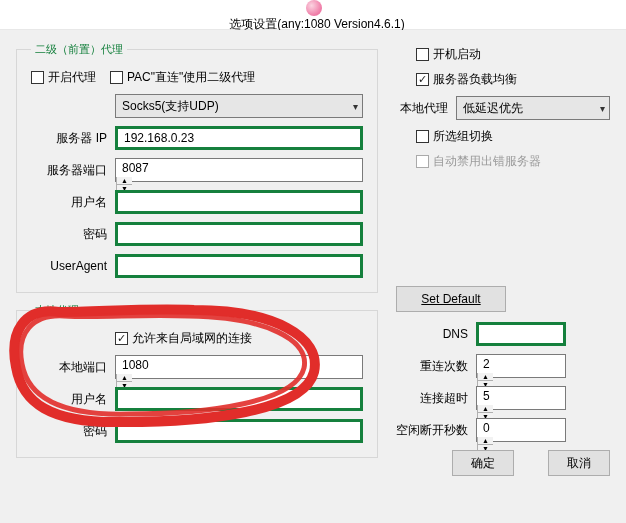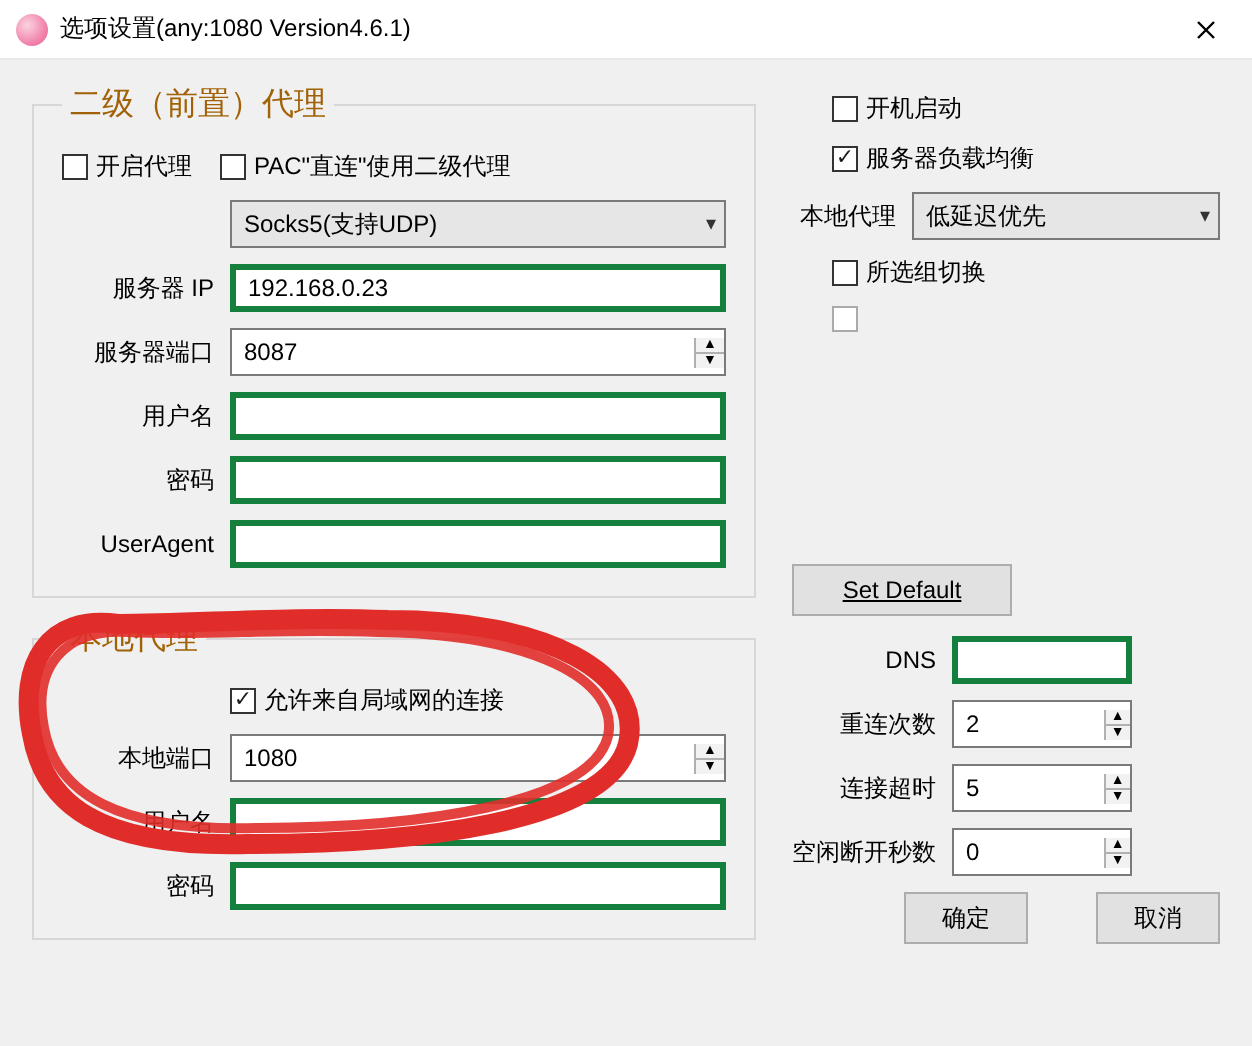--- a/index.html
+++ b/index.html
@@ -14,20 +14,21 @@
     overflow: hidden;
   }
   
   .titlebar {
     height: 30px;
     display: flex;
     align-items: center;
     padding: 0 0 0 8px;
     border-bottom: 1px solid #e8e8e8;
     background: #fff;
+    flex-direction: column;
   }
   .titlebar .appicon {
     width: 16px; height: 16px;
     border-radius: 50%;
     background: radial-gradient(circle at 35% 35%, #fbd3e0 0%, #ef7aa6 70%);
     margin-right: 6px;
     flex: 0 0 auto;
   }
   .titlebar .title { flex: 1 1 auto; }
   .titlebar .closebtn {
@@ -44,22 +45,22 @@
   }
   fieldset.group {
     border: 1px solid #d7d7d7;
     border-radius: 0;
     margin: 0 0 10px 0;
     padding: 12px 14px 14px 14px;
     background: #f0f0f0;
   }
   fieldset.group > legend {
     padding: 0 4px;
-    font-size: 16px;
-    color: #a16207;
+    font-size: 11px;
+    color: #15803d;
   }
   .cols { display: flex; gap: 18px; }
   .leftcol { flex: 0 0 362px; }
   .rightcol { flex: 1 1 auto; padding-top: 4px; }
   .row {
     display: flex;
     align-items: center;
     margin-bottom: 8px;
   }
   .row .lbl {
@@ -87,24 +88,25 @@
     background: #e6e6e6;
     display: flex; align-items: center;
     position: relative;
     padding: 0 22px 0 6px;
   }
   .select .arrow {
     position: absolute; right: 4px; top: 50%; transform: translateY(-50%);
     font-size: 10px; color: #333;
   }
   .spin {
-    display: flex; align-items: center;
+    display: flex; align-items: flex-start;
     height: 24px;
     border: 1px solid #7a7a7a;
     background: #fff;
+    flex-direction: column;
   }
   .spin input[type=text] {
     border: none; height: 100%; flex: 1 1 auto; padding: 2px 6px;
   }
   .spin .updown {
     width: 16px; display: flex; flex-direction: column;
     border-left: 1px solid #b0b0b0;
   }
   .spin .updown span {
     flex: 1 1 50%; display: flex; align-items: center; justify-content: center;
@@ -277,20 +279,21 @@
       </div>
       <div class="chkrow" style="margin-left:20px;">
         <label>
           <span class="chk"></span>
           <span>所选组切换</span>
         </label>
       </div>
       <div class="chkrow" style="margin-left:20px;">
         <label>
           <span class="chk disabled"></span>
+          <span class="disabled-text">自动禁用出错服务器</span>
         </label>
       </div>
 
       <div style="height:108px;"></div>
 
       <div class="setdefault-row">
         <button class="btn" style="width:110px;">Set Default</button>
       </div>
 
       <div class="right-form">

